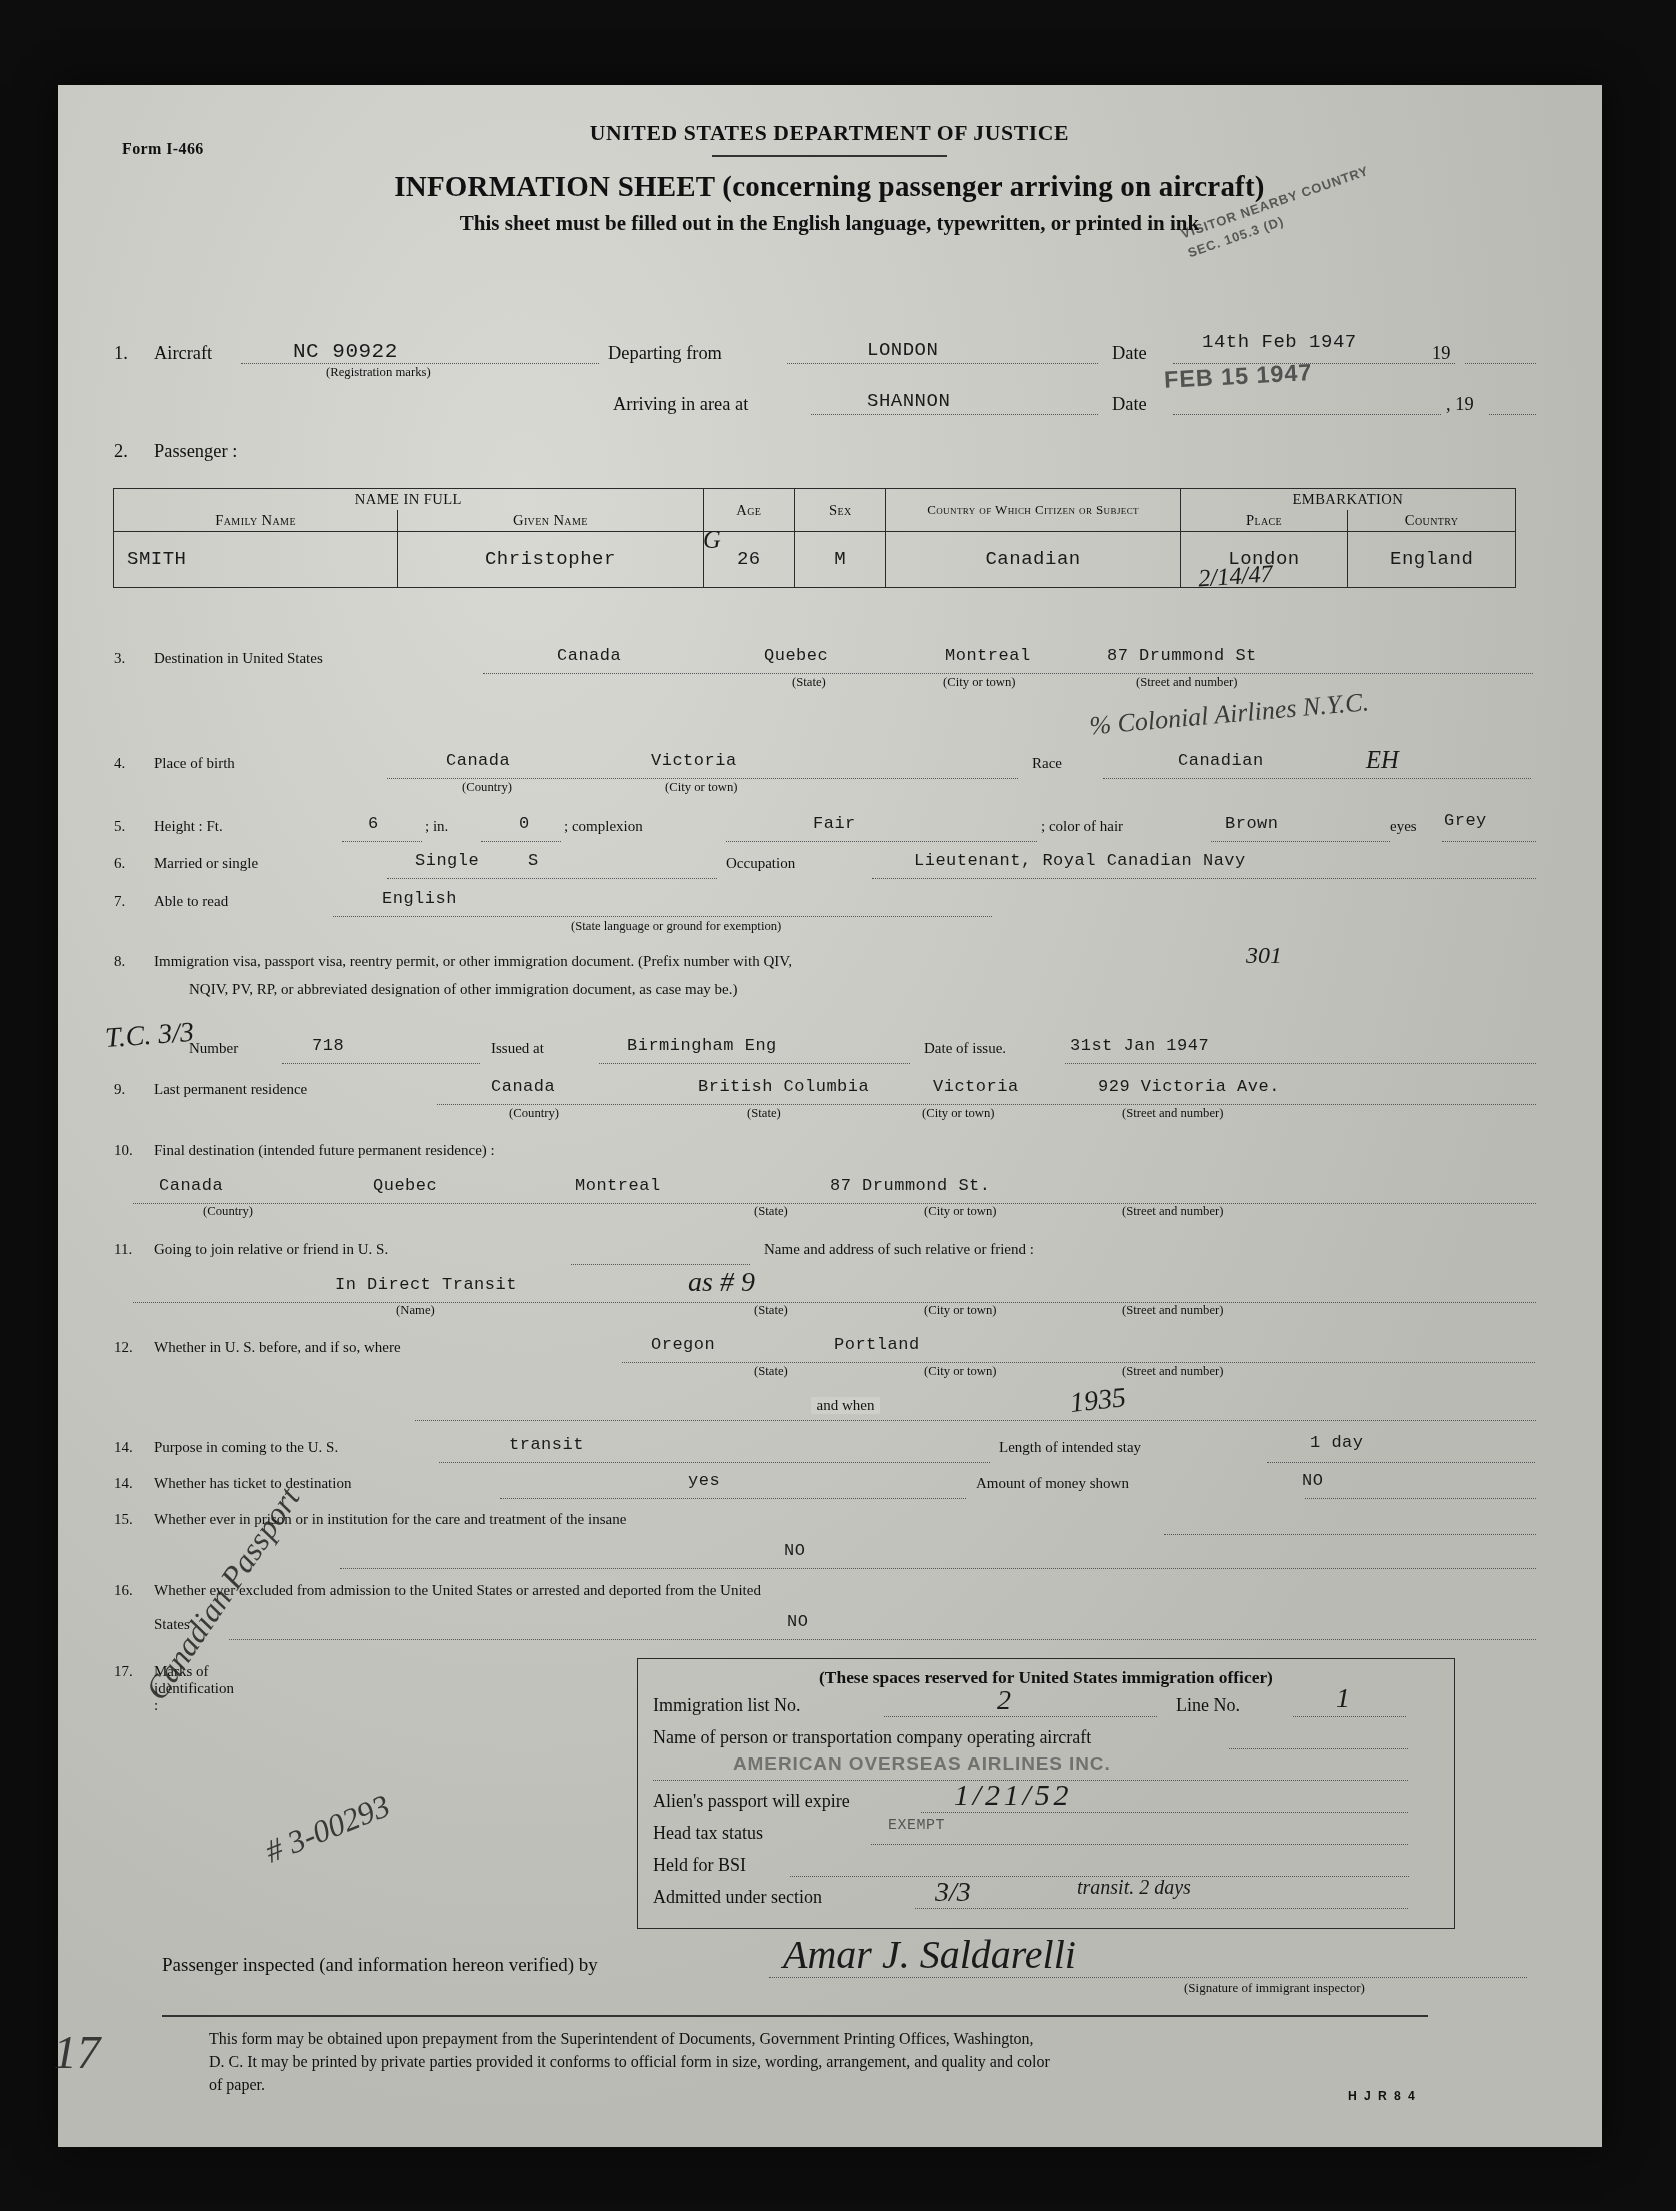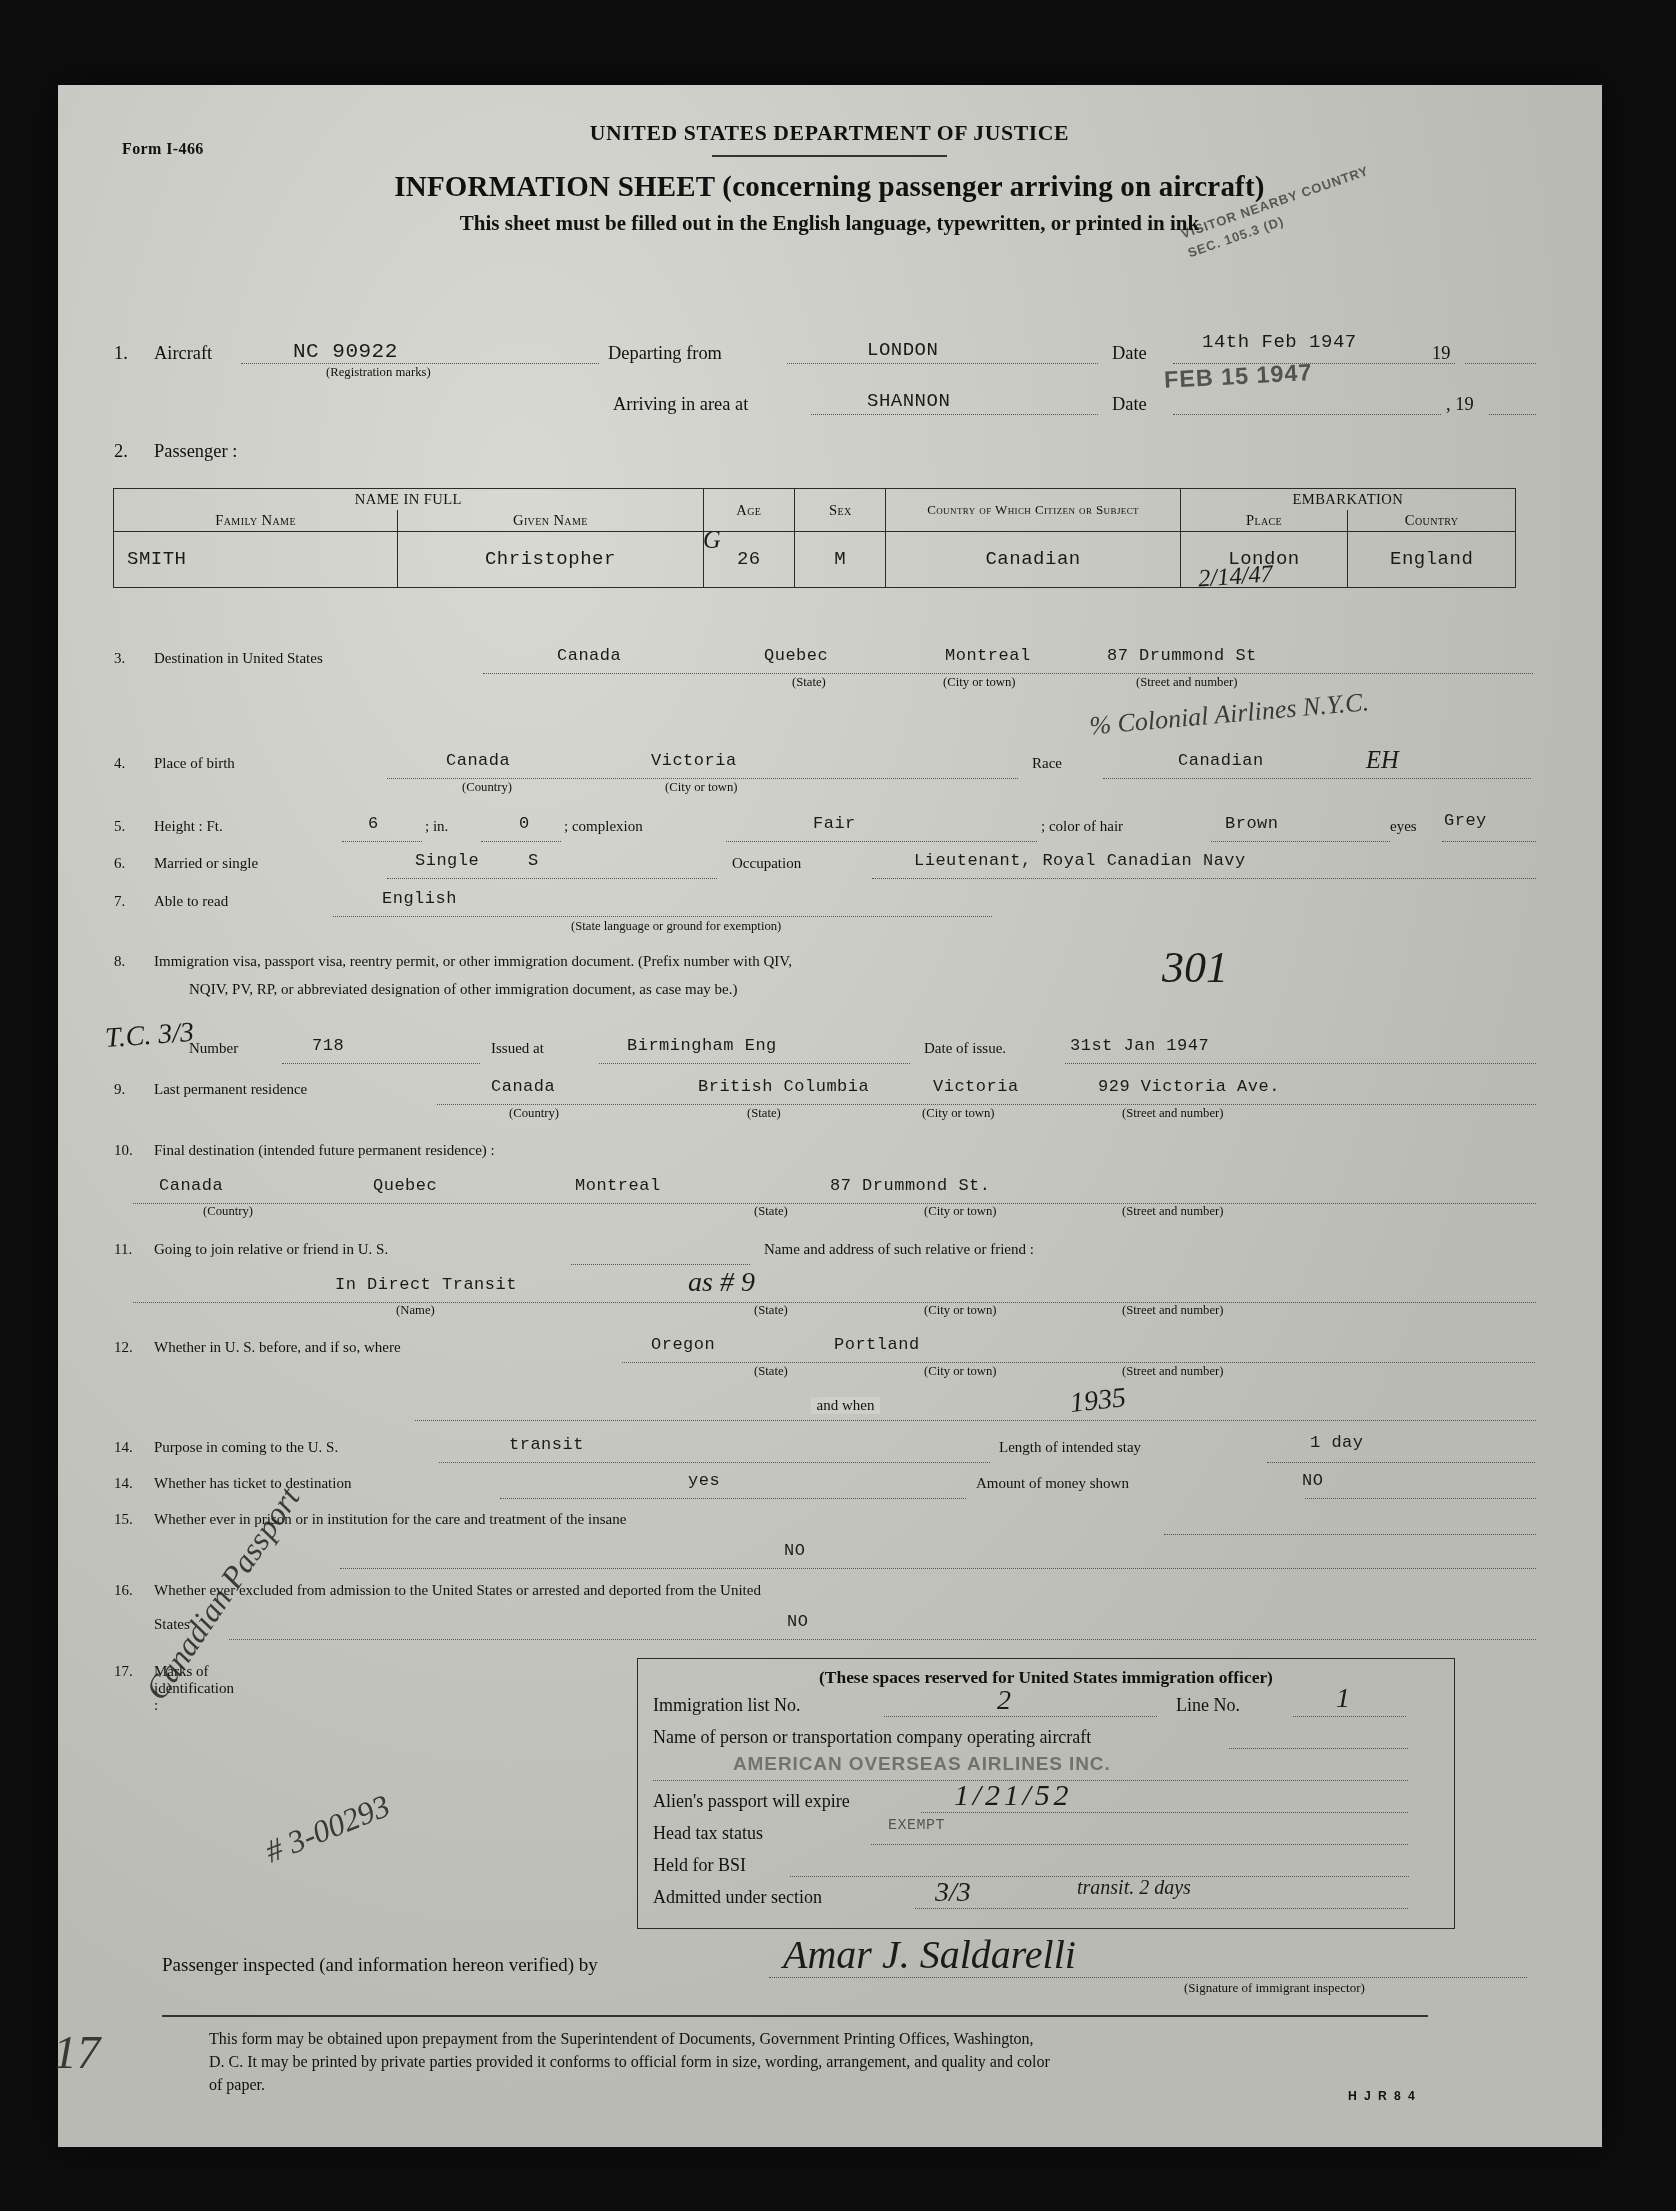--- a/index.html
+++ b/index.html
@@ -168,38 +168,38 @@
       <span class="abs dotline" style="left:1328px;top:0;width:94px;height:22.6px;"></span>
       <span class="abs tw" style="left:1330px;top:-7.5px;">Grey</span>
     </div>
 
     <div class="abs" style="left:56px;top:770px;width:1431px;">
       <span class="abs" style="left:0;top:0;">6.</span>
       <span class="abs" style="left:40px;top:0;">Married or single</span>
       <span class="abs dotline" style="left:273px;top:0;width:330px;height:22.6px;"></span>
       <span class="abs tw" style="left:301px;top:-3.8px;">Single</span>
       <span class="abs tw" style="left:414px;top:-3.8px;">S</span>
-      <span class="abs" style="left:612px;top:0;margin-left:6px;">Occupation</span>
+      <span class="abs" style="left:612px;top:0;">Occupation</span>
       <span class="abs dotline" style="left:758px;top:0;width:664px;height:22.6px;"></span>
       <span class="abs tw" style="left:800px;top:-3.8px;">Lieutenant, Royal Canadian Navy</span>
     </div>
 
     <div class="abs" style="left:56px;top:808px;width:1431px;">
       <span class="abs" style="left:0;top:0;">7.</span>
       <span class="abs" style="left:40px;top:0;">Able to read</span>
       <span class="abs dotline" style="left:219px;top:0;width:659px;height:22.6px;"></span>
       <span class="abs tw" style="left:268px;top:-3.8px;">English</span>
       <span class="abs small" style="left:457px;top:26px;">(State language or ground for exemption)</span>
     </div>
 
     <div class="abs" style="left:56px;top:868px;width:1431px;">
       <span class="abs" style="left:0;top:0;">8.</span>
       <span class="abs" style="left:40px;top:0;width:1064px;">Immigration visa, passport visa, reentry permit, or other immigration document.  (Prefix number with QIV,</span>
       <span class="abs" style="left:75px;top:28px;width:1083px;">NQIV, PV, RP, or abbreviated designation of other immigration document, as case may be.)</span>
-      <span class="hand abs" style="left:1048px;top:-11.3px;font-size:44px;">301</span>
+      <span class="hand abs" style="left:1132px;top:-11.3px;font-size:24px;">301</span>
       <span class="hand abs" style="left:-9.4px;top:66px;font-size:28px;transform:rotate(-4deg);">T.C. 3/3</span>
 
       <span class="abs" style="left:75px;top:87px;">Number</span>
       <span class="abs dotline" style="left:168px;top:87px;width:198px;height:22.6px;"></span>
       <span class="abs tw" style="left:198px;top:83px;">718</span>
       <span class="abs" style="left:377px;top:87px;">Issued at</span>
       <span class="abs dotline" style="left:485px;top:87px;width:311px;height:22.6px;"></span>
       <span class="abs tw" style="left:513px;top:83px;">Birmingham Eng</span>
       <span class="abs" style="left:810px;top:87px;">Date of issue.</span>
       <span class="abs dotline" style="left:951px;top:87px;width:471px;height:22.6px;"></span>

